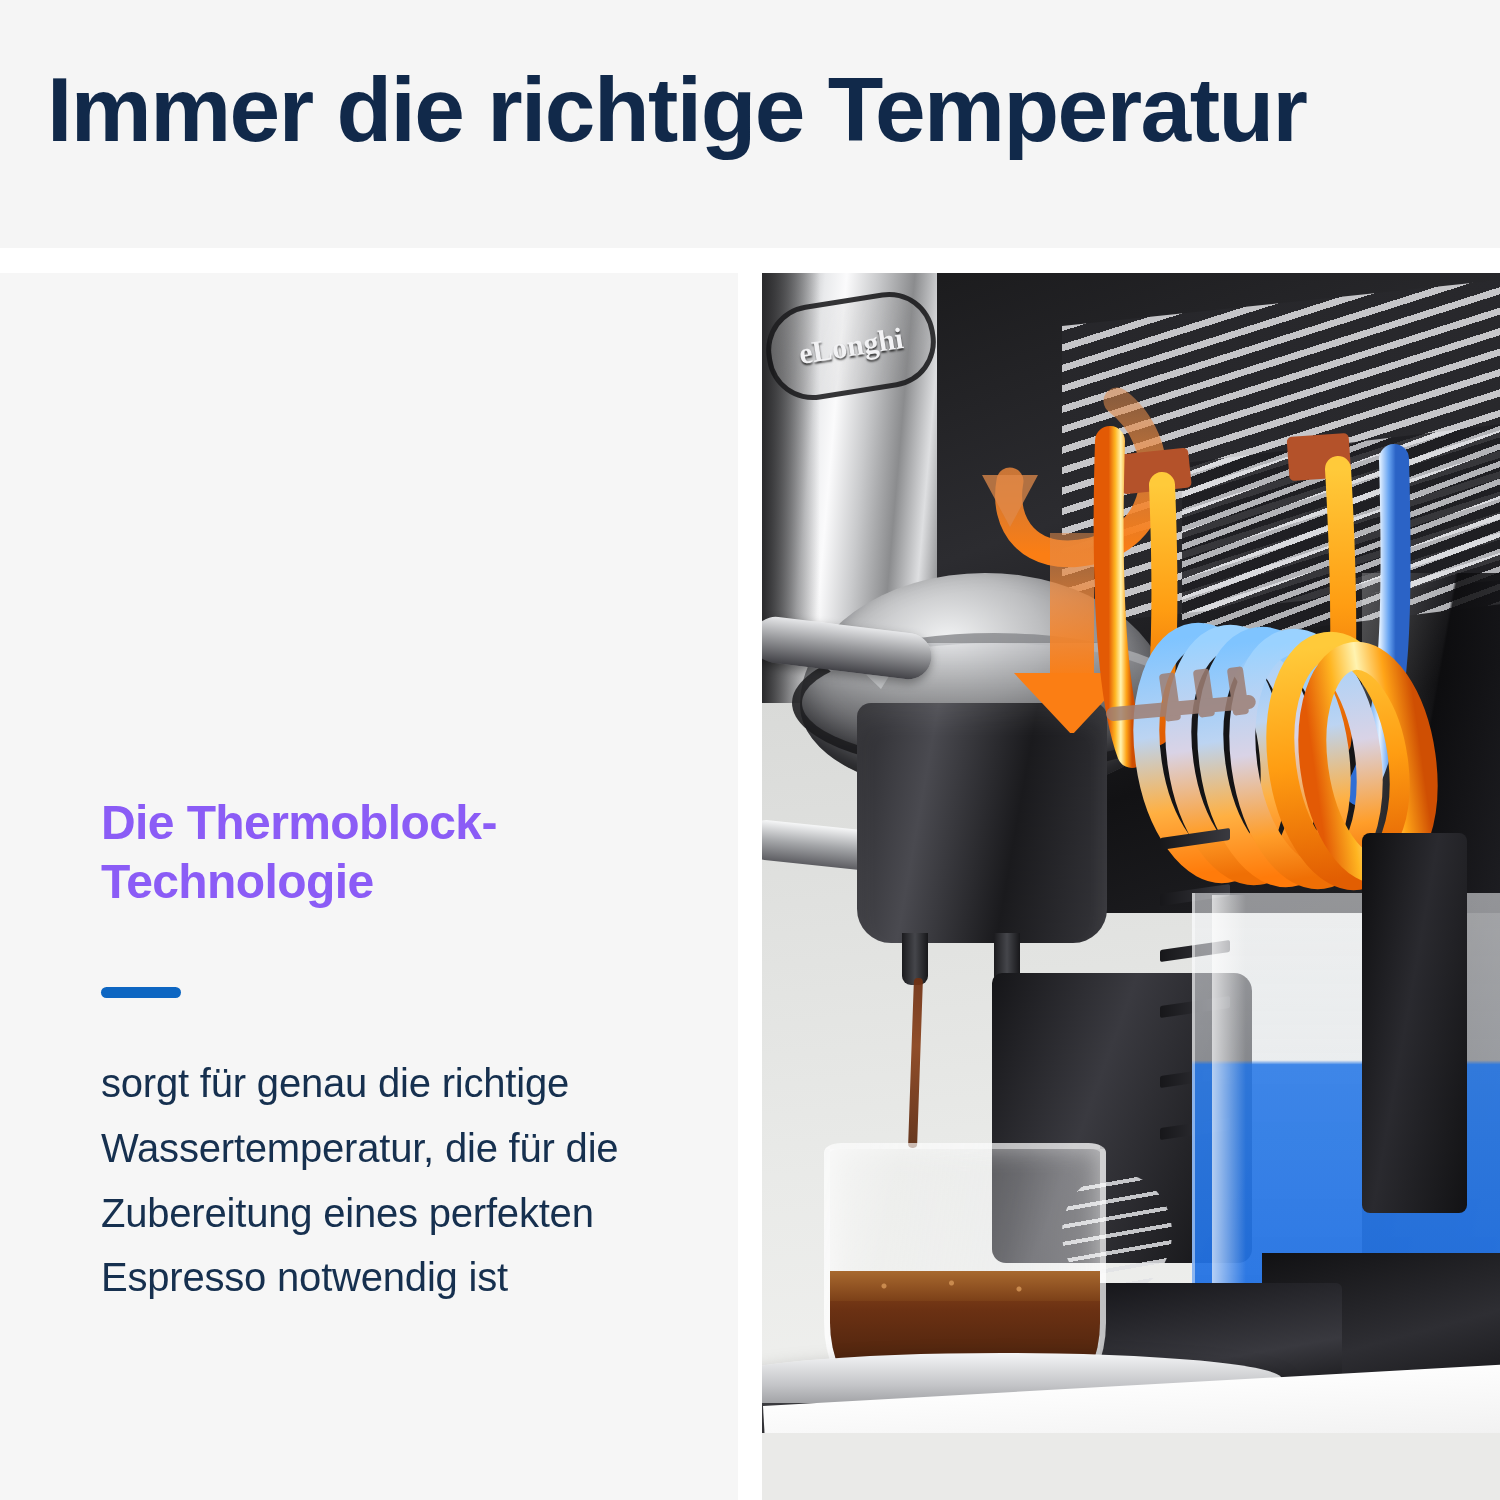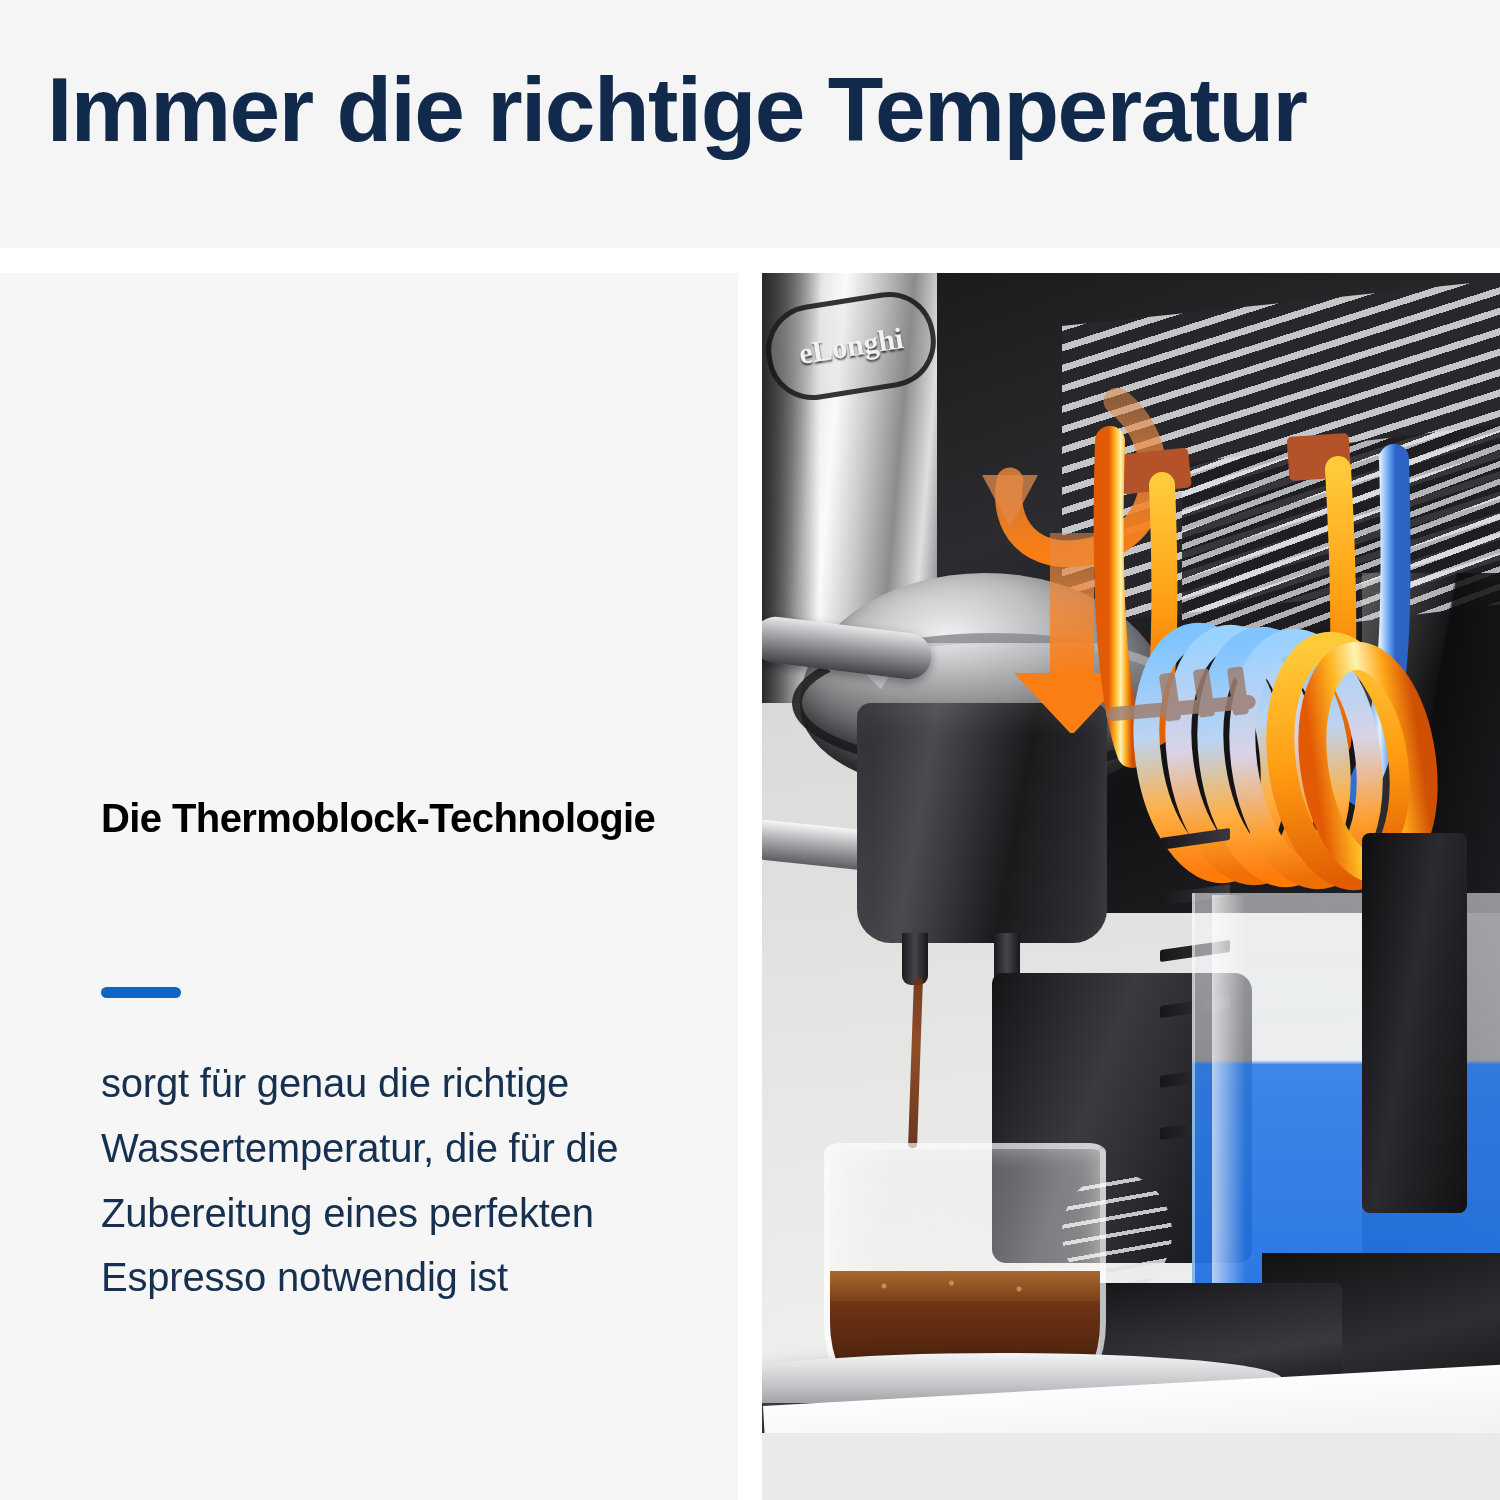--- a/index.html
+++ b/index.html
@@ -28,23 +28,23 @@
     text-align:center;
   }
 
   
   .left-panel{
     position:absolute;left:0;top:273px;width:738px;height:1227px;
     background:#f6f6f6;
   }
   .sub-title{
     position:absolute;left:101px;top:521px;width:600px;
-    font-size:40px;line-height:1.22;
+    font-size:48px;line-height:1.22;
     font-weight:bold;letter-spacing:-0.6px;
-    color:#000000;
+    color:#8b5cf6;
   }
   .divider{
     position:absolute;left:101px;top:714px;
     width:80px;height:11px;border-radius:6px;
     background:#0d66c2;
   }
   .body-copy{
     position:absolute;left:101px;top:778px;width:556px;
     font-size:40px;line-height:1.62;
     font-weight:400;letter-spacing:-0.2px;

